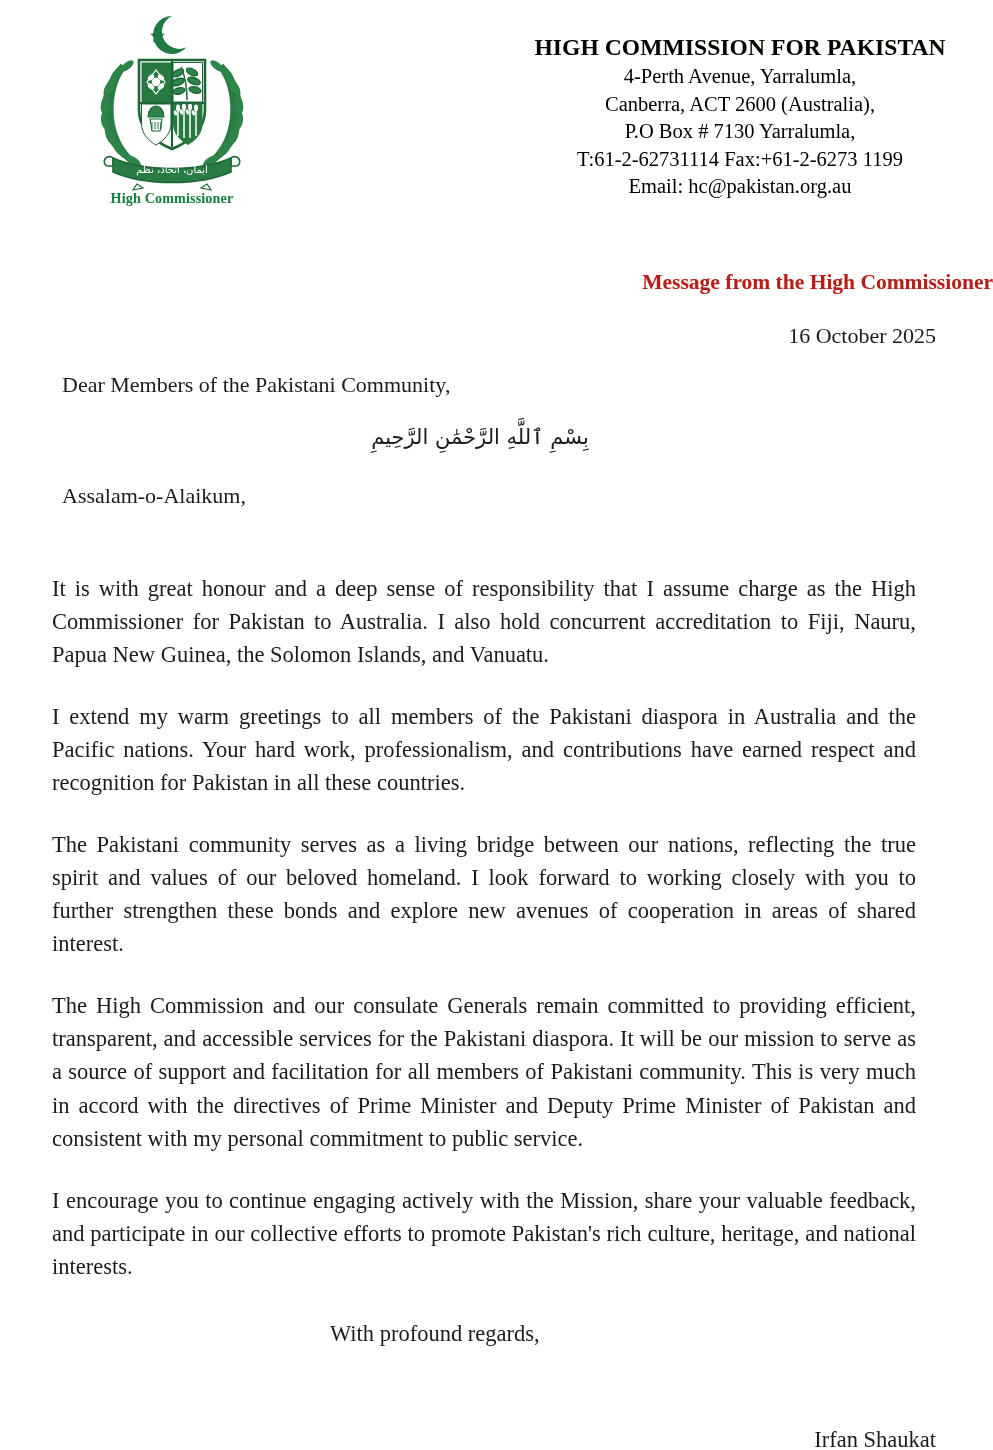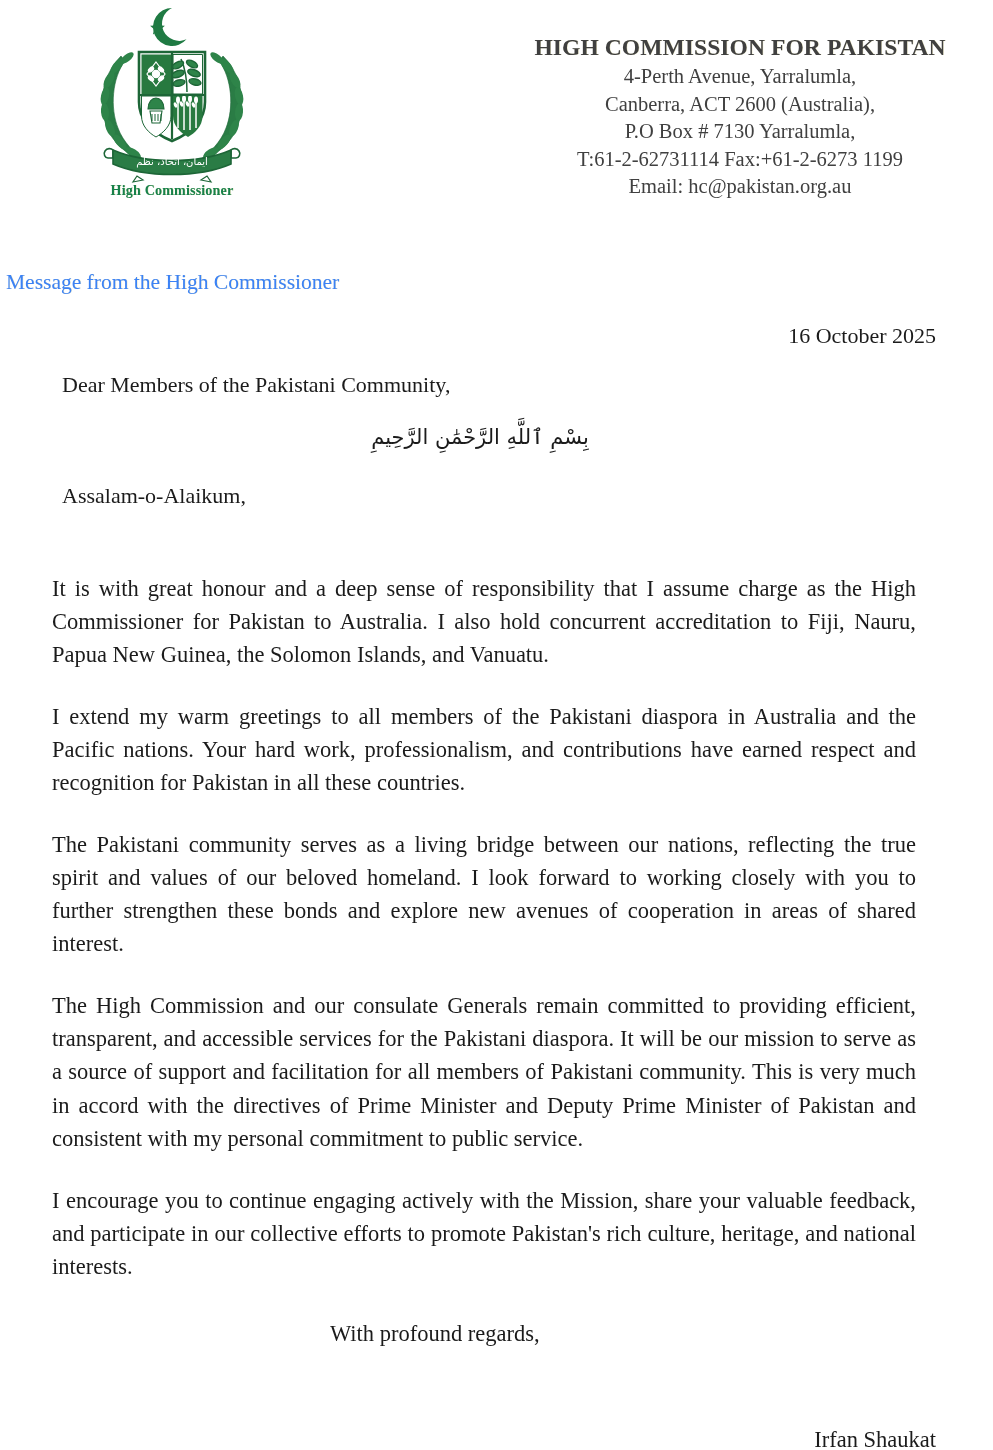--- a/index.html
+++ b/index.html
@@ -18,21 +18,21 @@
 
   
   .letterhead {
     position: relative;
     height: 232px;
   }
 
   .emblem-block {
     position: absolute;
     left: 52px;
-    top: 4px;
+    top: 12px;
     width: 240px;
     text-align: center;
   }
   .emblem-svg {
     display: block;
     margin: 0 auto;
     width: 190px;
     height: 180px;
   }
   .emblem-caption {
@@ -43,41 +43,41 @@
     margin-top: -1px;
     text-shadow: 0.5px 0 0 rgba(180,170,60,.35);
   }
 
   .address-block {
     position: absolute;
     left: 500px;
     top: 32px;
     width: 480px;
     text-align: center;
-    color: #404040;
+    color: #000000;
     line-height: 1.34;
   }
   .org-name {
     font-weight: bold;
     font-size: 23.5px;
     letter-spacing: .1px;
     white-space: nowrap;
     text-shadow: 0.5px 0 0 rgba(185,175,70,.3);
   }
   .addr-line {
     font-size: 20.5px;
     white-space: nowrap;
   }
 
   
   .doc-title {
-    text-align: left;
-    font-weight: normal;
+    text-align: right;
+    font-weight: bold;
     font-size: 21.5px;
-    color: #3b82f6;
+    color: #b91c1c;
     margin: 38px 0 0 0;
     padding-left: 6px;
     text-shadow: 0.5px 0 0 rgba(185,175,70,.3);
   }
   .date-line {
     text-align: right;
     font-size: 22px;
     margin: 28px 57px 0 0;
   }
 

